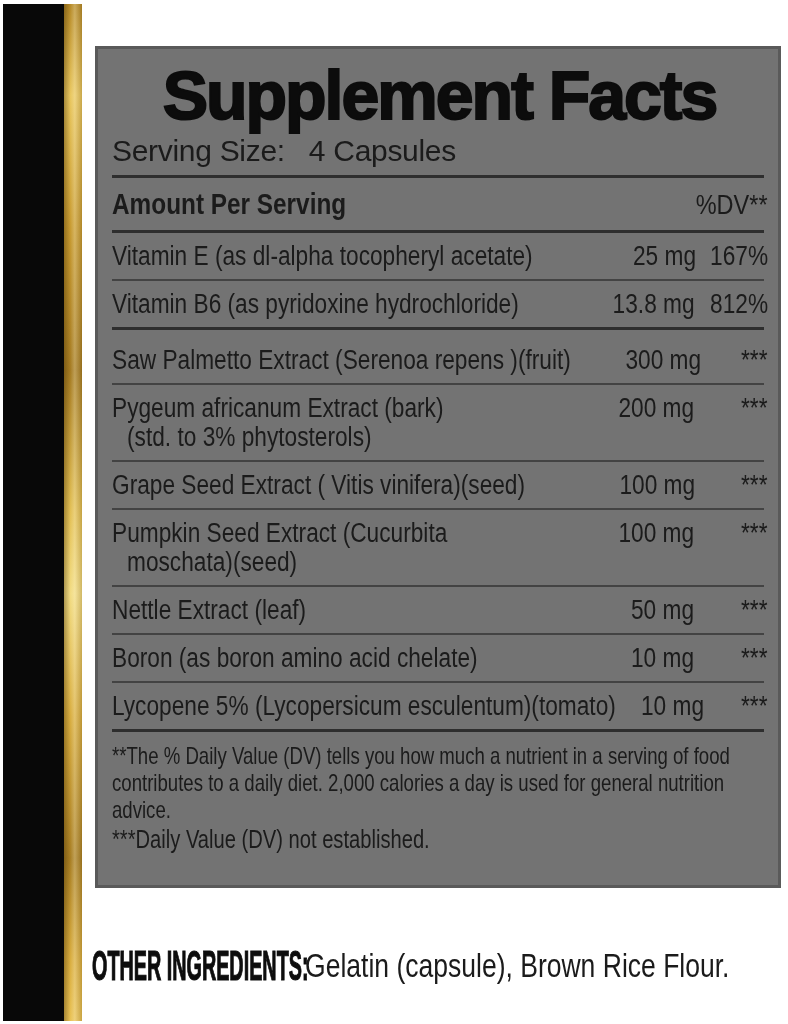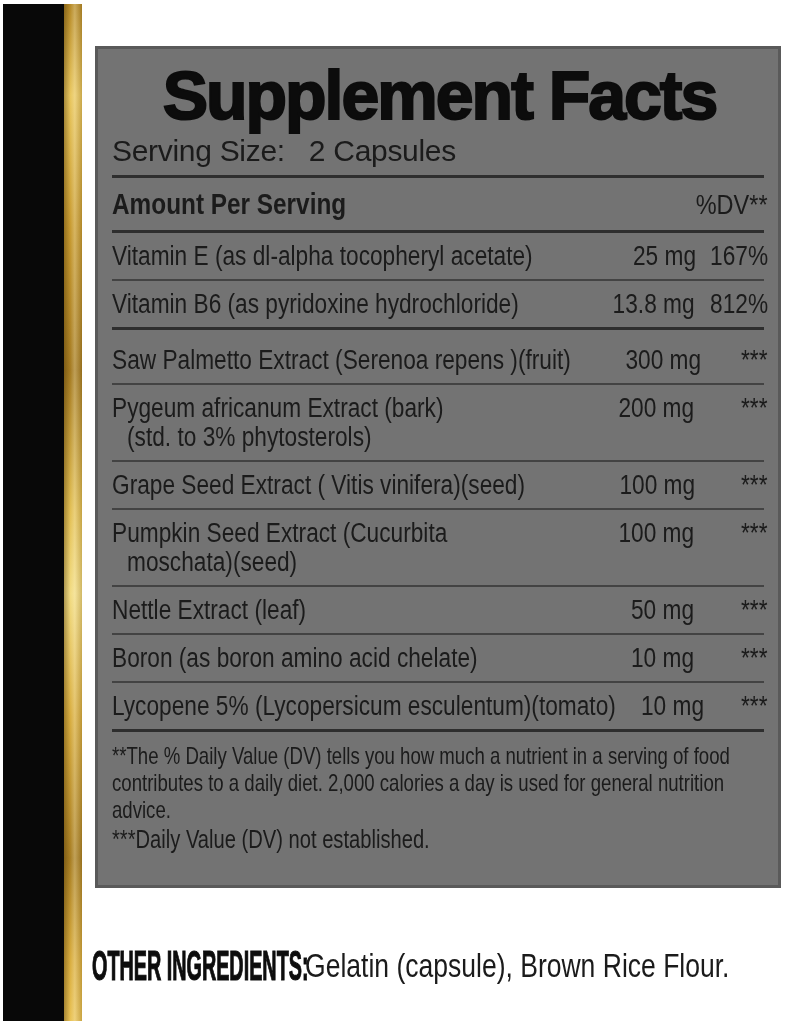--- a/index.html
+++ b/index.html
@@ -105,21 +105,21 @@
 
   <div class="stripe-black"></div>
   <div class="stripe-gold"></div>
 
   <div class="panel">
 
     <h1 class="title">Supplement Facts</h1>
 
     <div class="serving">
       <div class="srow">
-        <span>Serving Size:</span><span class="sval1">2 Capsules</span>
+        <span>Serving Size:</span><span class="sval1">4 Capsules</span>
       </div>
     </div>
 
     <div class="rule mid"></div>
 
     <div class="hdr">
       <span class="hl"><span class="cx">Amount Per Serving</span></span>
       <span class="hr"><span class="cxr">%DV**</span></span>
     </div>
 

